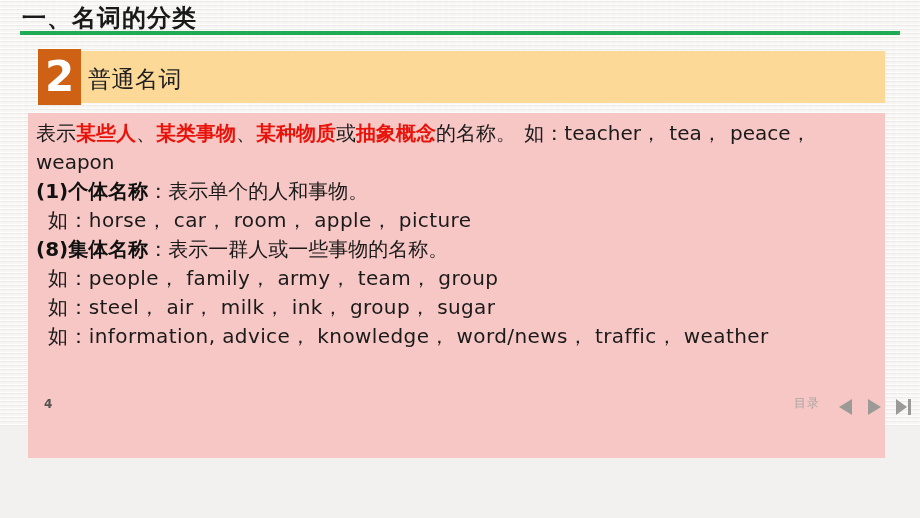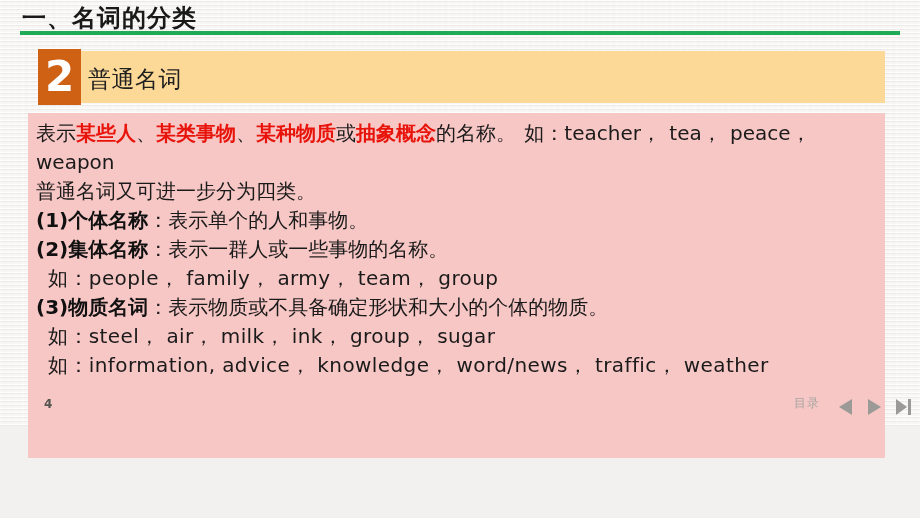--- a/index.html
+++ b/index.html
@@ -221,34 +221,31 @@
   <div class="section-title">普通名词</div>
 
   <div class="content-box">
 
     <div class="line line1">
       <span>表示</span><span class="kw">某些人</span><span>、</span><span class="kw">某类事物</span><span>、</span><span class="kw">某种物质</span><span>或</span><span class="kw">抽象概念</span><span>的名称。 如：teacher， tea， peace，</span>
     </div>
 
     <div class="line">weapon</div>
 
-    <div class="line">普通名词又可进一步分为四类。</div>
 
     <div class="line">
       <span class="lbl">(1)个体名称</span><span>：表示单个的人和事物。</span>
     </div>
+    <div class="line eg spaced-list">如：horse， car， room， apple， picture</div>
 
     <div class="line">
-      <span class="lbl">(2)集体名称</span><span>：表示一群人或一些事物的名称。</span>
+      <span class="lbl">(8)集体名称</span><span>：表示一群人或一些事物的名称。</span>
     </div>
     <div class="line eg spaced-list">如：people， family， army， team， group</div>
 
-    <div class="line">
-      <span class="lbl">(3)物质名词</span><span>：表示物质或不具备确定形状和大小的个体的物质。</span>
-    </div>
     <div class="line eg spaced-list">如：steel， air， milk， ink， group， sugar</div>
 
     <div class="line eg spaced-list">如：information, advice， knowledge， word/news， traffic， weather</div>
 
   </div>
 
   <div class="footer">
     <div class="page-number">4</div>
     <div class="toc-link">目录</div>
     <div class="nav-group">

